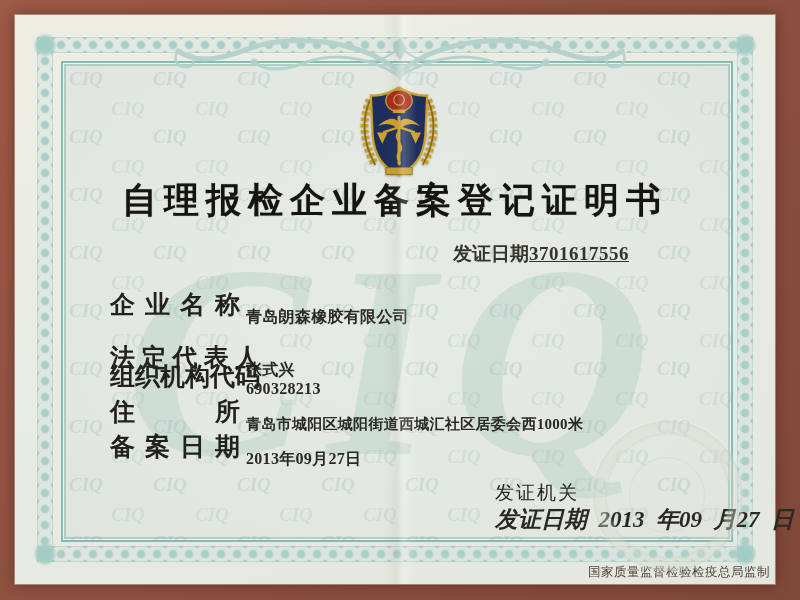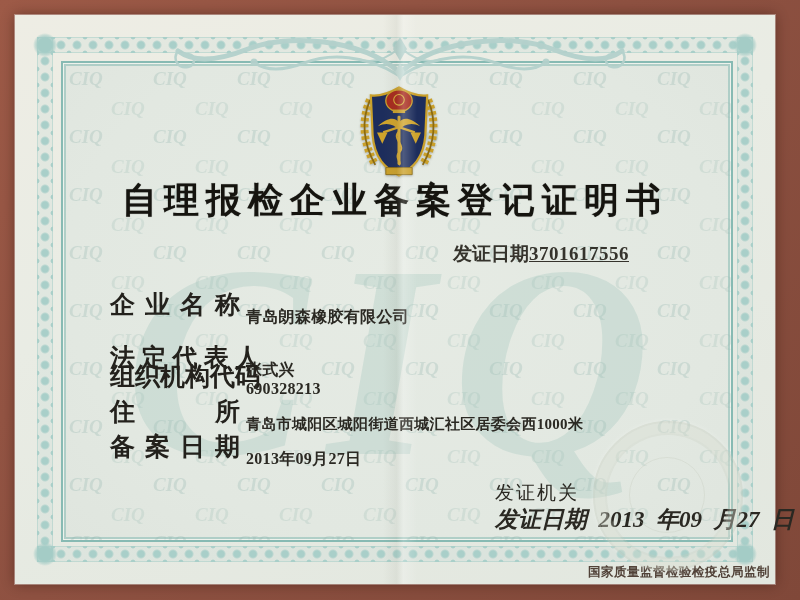--- a/index.html
+++ b/index.html
@@ -79,21 +79,21 @@
   .issuer{
     position:absolute;left:480px;top:465px;
     font-size:19px;font-weight:400;color:#2a2822;letter-spacing:2px;
   }
   .issue-date{
     position:absolute;left:480px;top:489px;
     font-size:23px;font-weight:700;color:#2a2822;white-space:pre;font-style:italic;
   }
   .footer-note{
     position:absolute;right:5px;top:549px;
-    font-size:12.5px;font-weight:700;color:#514238;letter-spacing:.5px;
+    font-size:12.5px;font-weight:400;color:#514238;letter-spacing:.5px;
   }
   
   .seal{
     position:absolute;left:578px;top:406px;width:146px;height:146px;border-radius:50%;
     border:2px solid rgba(205,210,198,.8);
     box-shadow:inset 0 0 0 10px rgba(228,232,222,.45), inset 0 0 0 12px rgba(200,205,192,.5), 0 0 4px rgba(255,255,255,.5);
     opacity:.55;z-index:5;
   }
   .seal::after{
     content:"";position:absolute;left:34px;top:34px;width:74px;height:74px;border-radius:50%;

